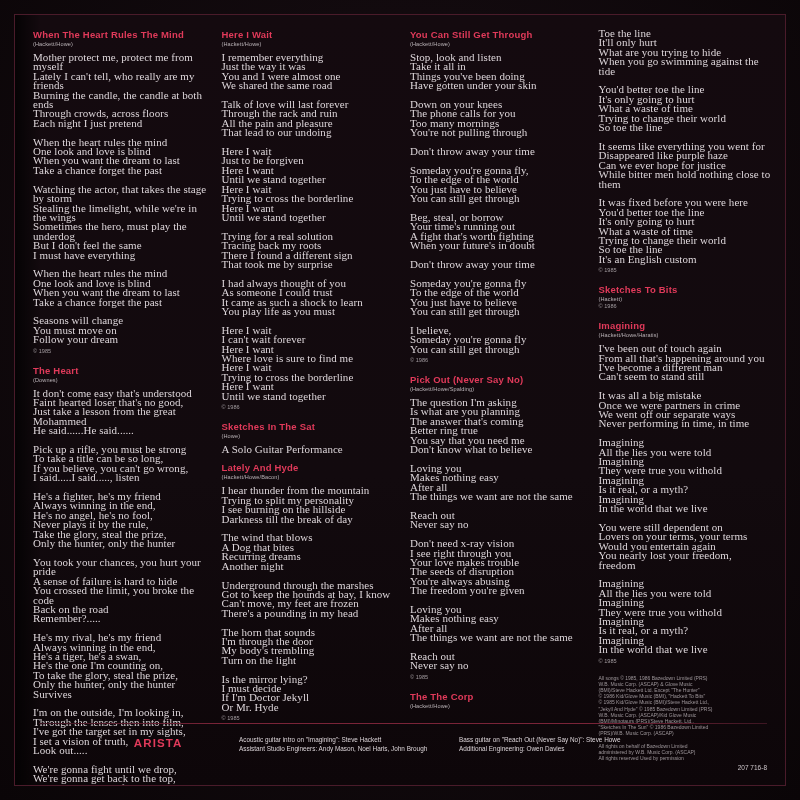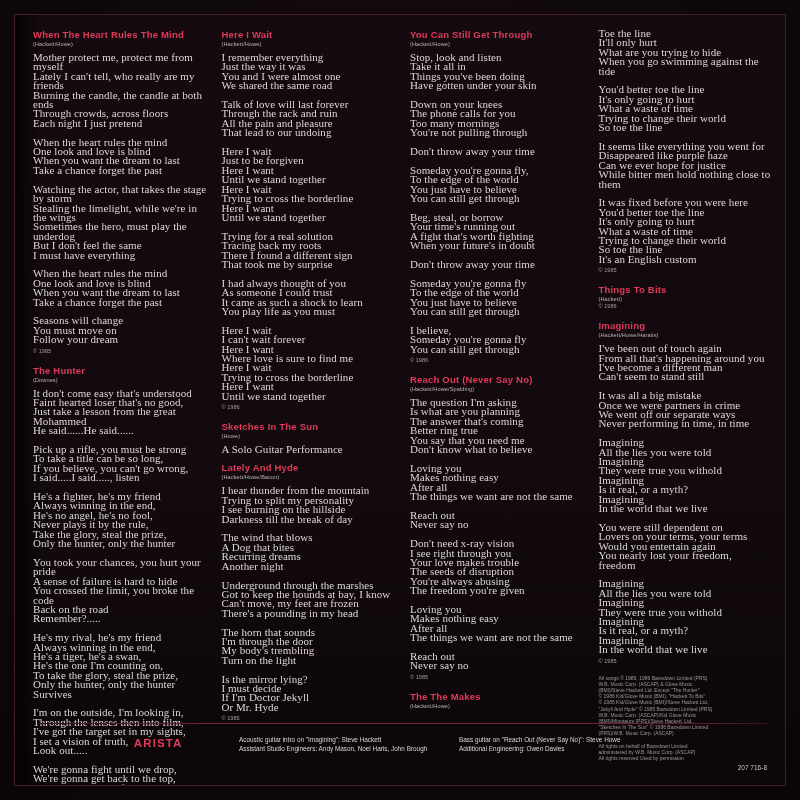--- a/index.html
+++ b/index.html
@@ -148,21 +148,21 @@
 When the heart rules the mind
 One look and love is blind
 When you want the dream to last
 Take a chance forget the past
 
 Seasons will change
 You must move on
 Follow your dream</p>
         <p class="copy">© 1985</p>
 
-        <h3 class="song-title">The Hunter</h3>
+        <h3 class="song-title">The Heart</h3>
         <p class="credit">(Downes)</p>
         <p class="lyr">It don't come easy that's understood
 Faint hearted loser that's no good,
 Just take a lesson from the great Mohammed
 He said......He said......
 
 Pick up a rifle, you must be strong
 To take a title can be so long,
 If you believe, you can't go wrong,
 I said.....I said....., listen
@@ -239,21 +239,21 @@
 Here I wait
 I can't wait forever
 Here I want
 Where love is sure to find me
 Here I wait
 Trying to cross the borderline
 Here I want
 Until we stand together</p>
         <p class="copy">© 1986</p>
 
-        <h3 class="song-title">Sketches In The Sun</h3>
+        <h3 class="song-title">Sketches In The Sat</h3>
         <p class="credit">(Howe)</p>
         <p class="lyr">A Solo Guitar Performance</p>
 
         <h3 class="song-title">Lately And Hyde</h3>
         <p class="credit">(Hackett/Howe/Bacon)</p>
         <p class="lyr">I hear thunder from the mountain
 Trying to split my personality
 I see burning on the hillside
 Darkness till the break of day
 
@@ -309,21 +309,21 @@
 Someday you're gonna fly
 To the edge of the world
 You just have to believe
 You can still get through
 
 I believe,
 Someday you're gonna fly
 You can still get through</p>
         <p class="copy">© 1986</p>
 
-        <h3 class="song-title">Reach Out (Never Say No)</h3>
+        <h3 class="song-title">Pick Out (Never Say No)</h3>
         <p class="credit">(Hackett/Howe/Spalding)</p>
         <p class="lyr">The question I'm asking
 Is what are you planning
 The answer that's coming
 Better ring true
 You say that you need me
 Don't know what to believe
 
 Loving you
 Makes nothing easy
@@ -342,21 +342,21 @@
 
 Loving you
 Makes nothing easy
 After all
 The things we want are not the same
 
 Reach out
 Never say no</p>
         <p class="copy">© 1985</p>
 
-        <h3 class="song-title">The The Makes</h3>
+        <h3 class="song-title">The The Corp</h3>
         <p class="credit">(Hackett/Howe)</p>
       </div>
 
       <div class="col c5">
         <p class="lyr">Toe the line
 It'll only hurt
 What are you trying to hide
 When you go swimming against the tide
 
 You'd better toe the line
@@ -372,21 +372,21 @@
 
 It was fixed before you were here
 You'd better toe the line
 It's only going to hurt
 What a waste of time
 Trying to change their world
 So toe the line
 It's an English custom</p>
         <p class="copy">© 1985</p>
 
-        <h3 class="song-title">Things To Bits</h3>
+        <h3 class="song-title">Sketches To Bits</h3>
         <p class="credit">(Hackett)</p>
         <p class="copy">© 1986</p>
 
         <h3 class="song-title">Imagining</h3>
         <p class="credit">(Hackett/Howe/Haratis)</p>
         <p class="lyr">I've been out of touch again
 From all that's happening around you
 I've become a different man
 Can't seem to stand still
 

